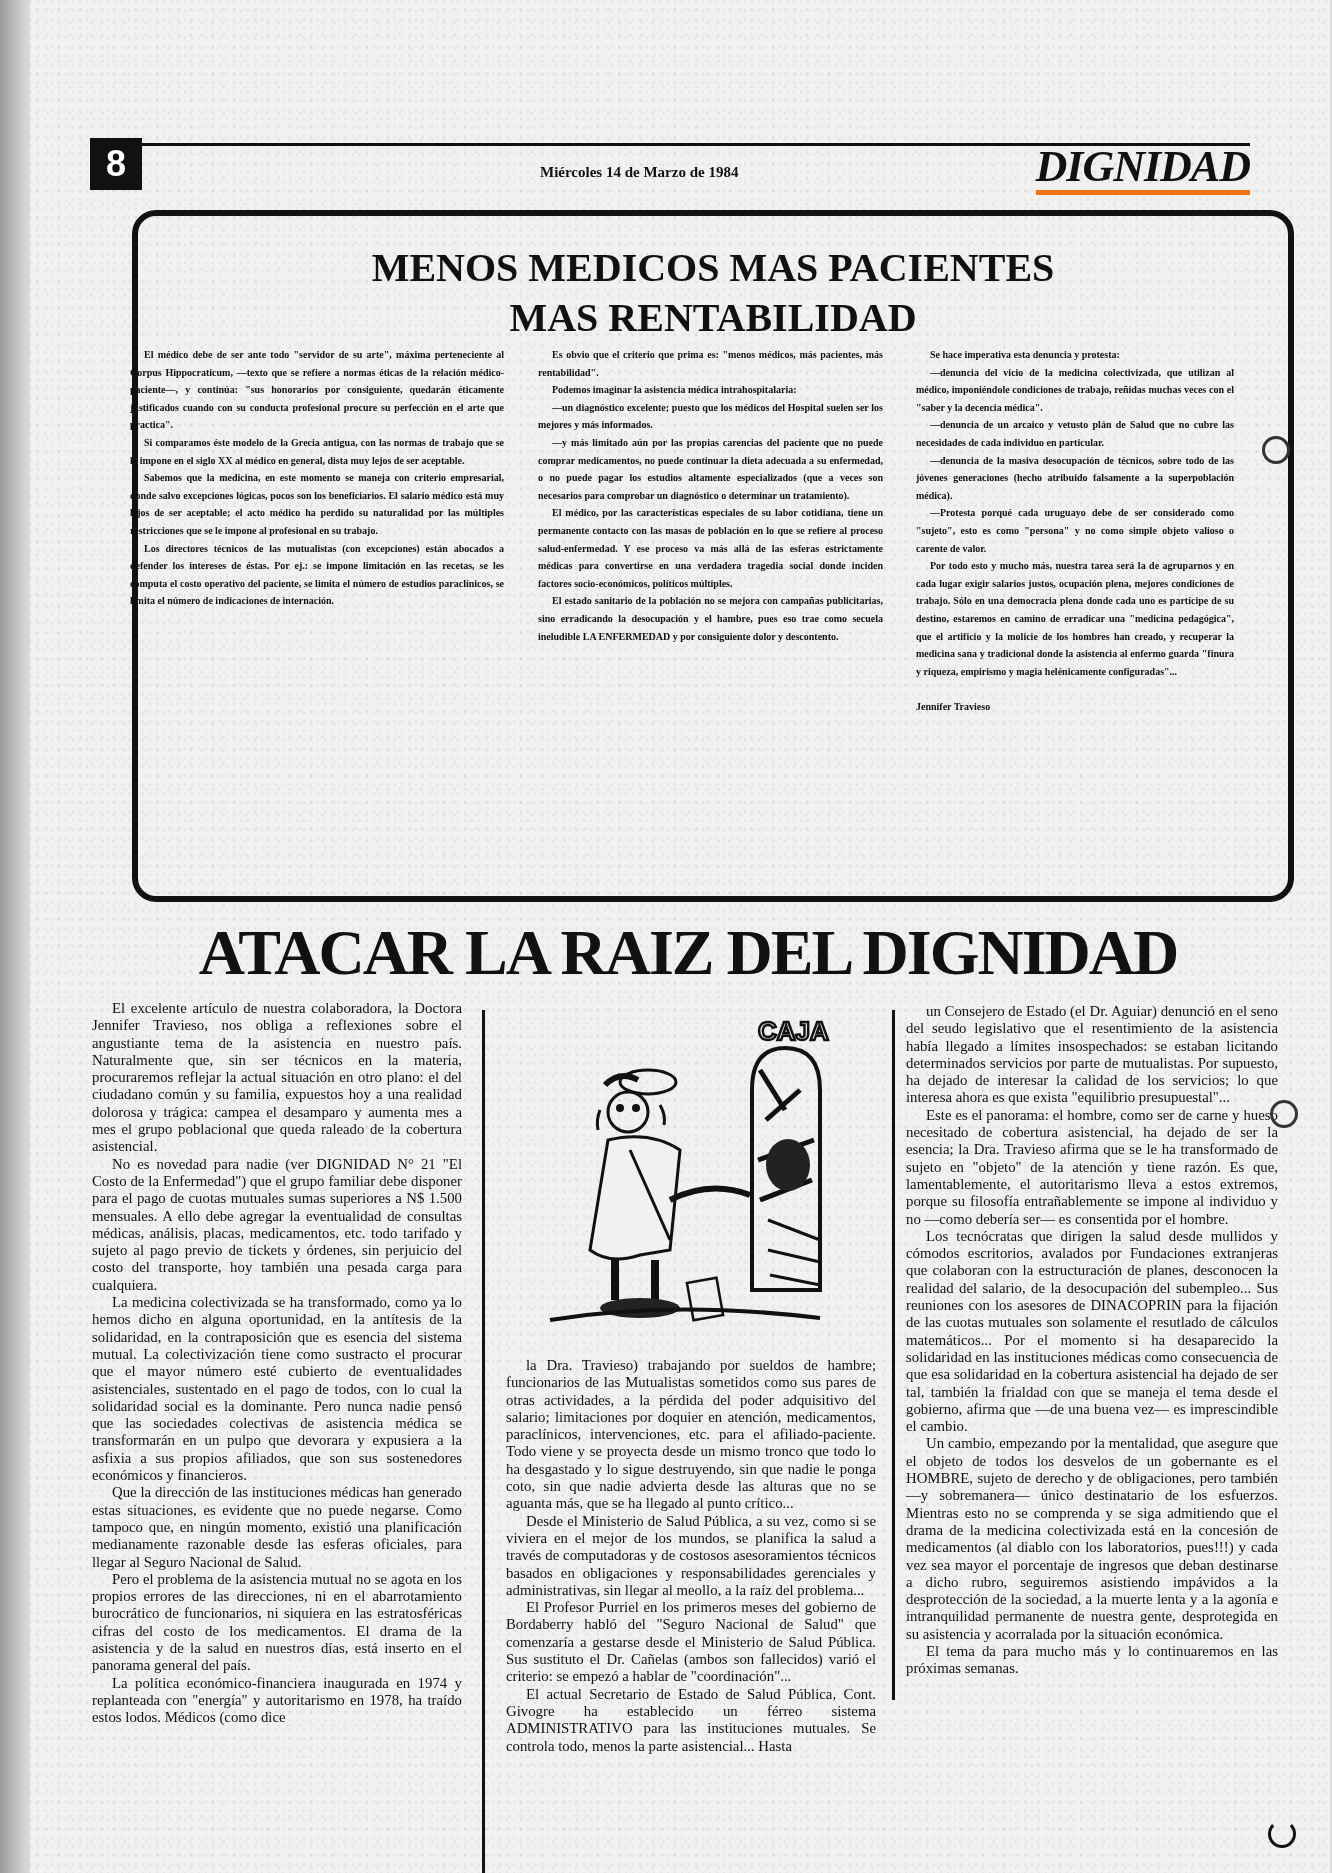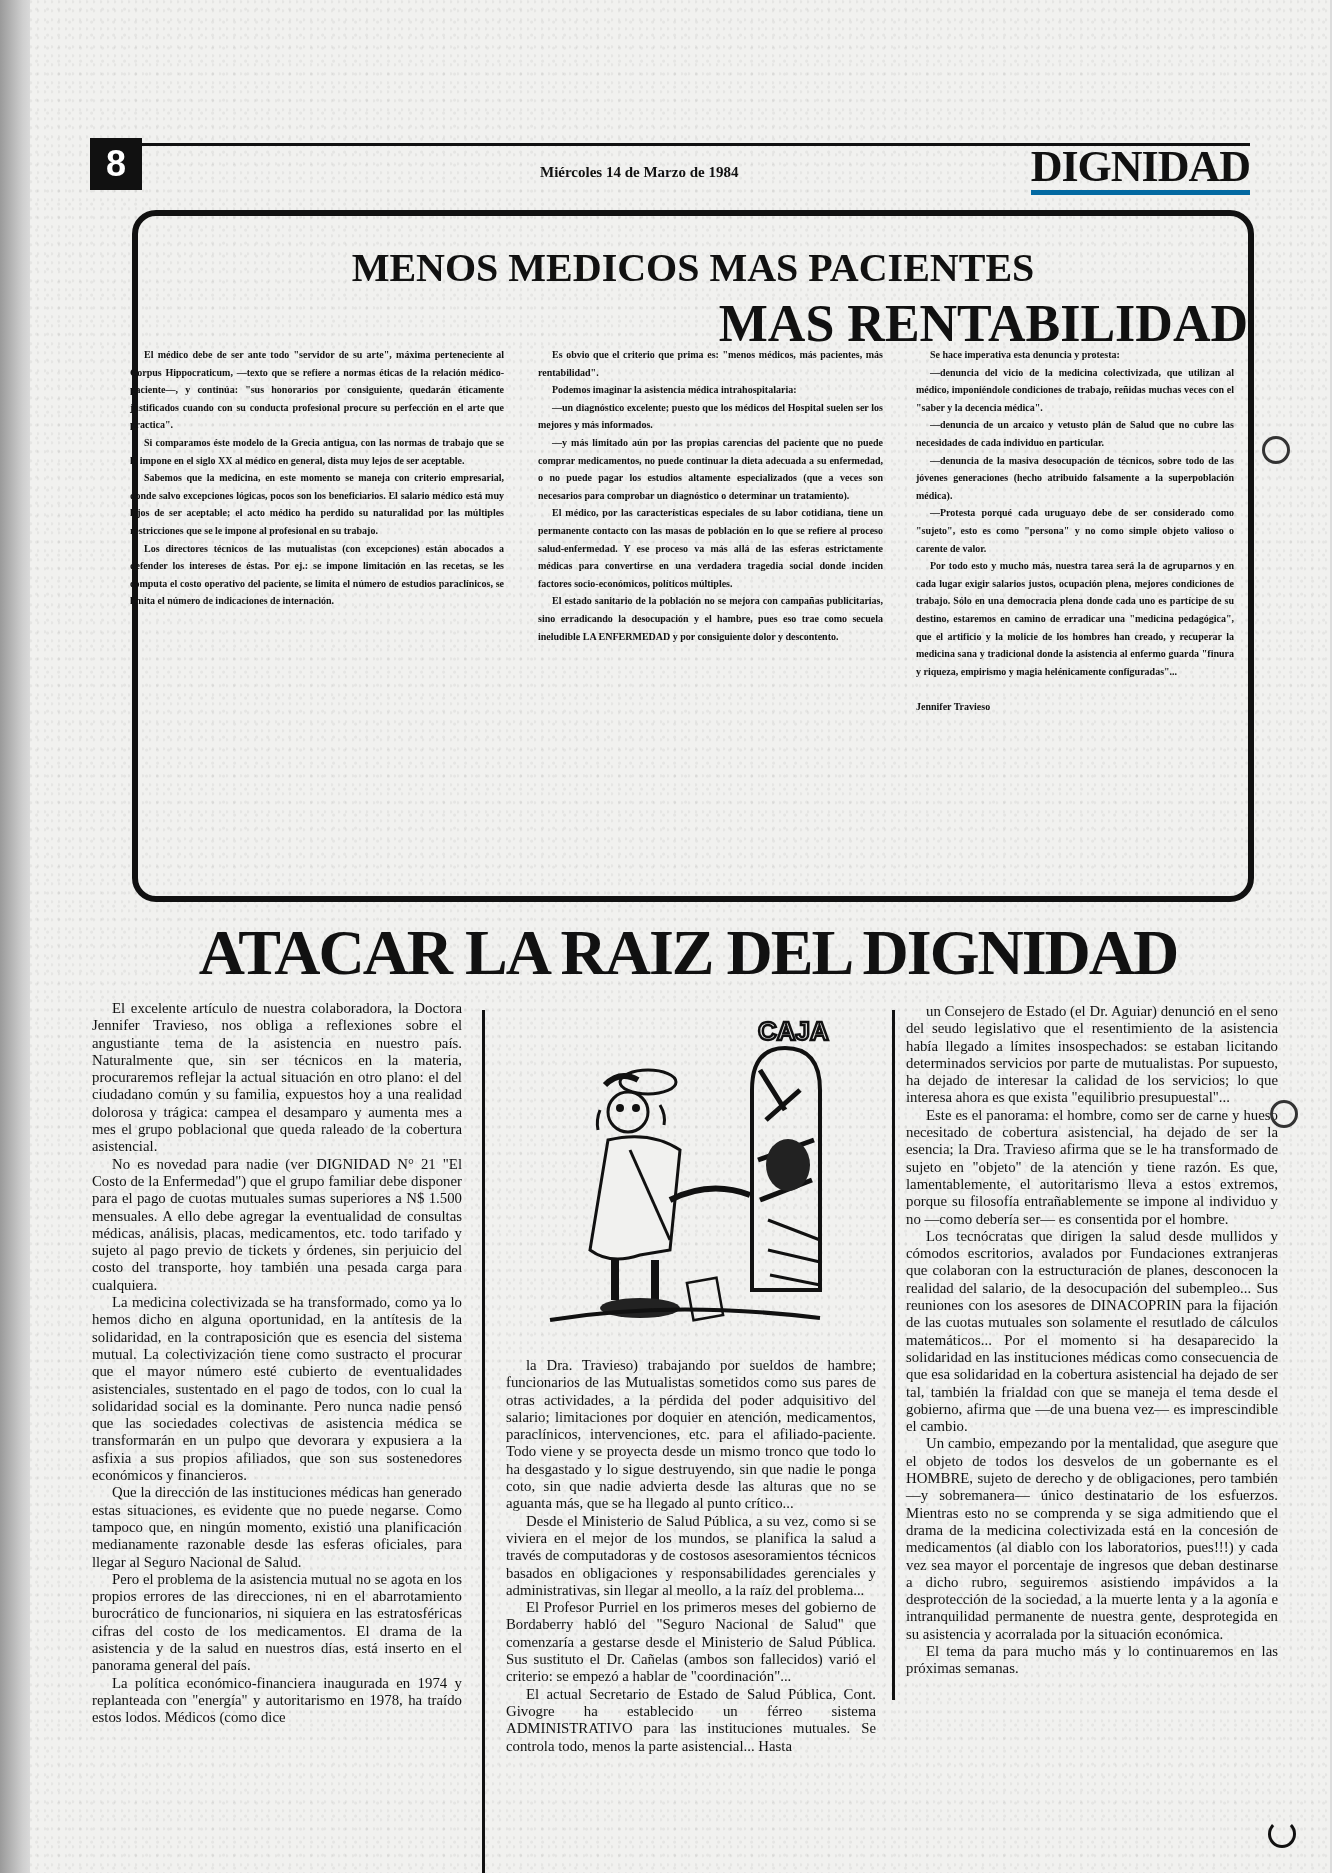--- a/index.html
+++ b/index.html
@@ -9,26 +9,26 @@
     radial-gradient(circle at 10% 20%, rgba(0,0,0,0.05) 0 1px, transparent 2px),
     radial-gradient(circle at 60% 70%, rgba(0,0,0,0.05) 0 1px, transparent 2px);
     background-size:7px 9px, 11px 13px; pointer-events:none;}
   .left-edge{position:absolute;left:0;top:0;width:38px;height:1873px;background:linear-gradient(90deg,#9a9a9a,#cfcfcf 60%,#e6e6e6);}
 
   
   .header{position:absolute;left:90px;top:138px;width:1160px;height:54px;}
   .page-num{position:absolute;left:0;top:0;width:52px;height:52px;background:#111;color:#fff;font-family:"Liberation Sans",sans-serif;font-size:36px;font-weight:bold;text-align:center;line-height:52px;}
   .header-rule{position:absolute;left:52px;top:5px;right:0;height:3px;background:#111;}
   .header-date{position:absolute;left:450px;top:26px;font-size:15px;font-weight:bold;}
-  .masthead{position:absolute;right:0;top:6px;font-size:44px;font-weight:bold;letter-spacing:-1px;line-height:46px;border-bottom:5px solid #0369a1;}
+  .masthead{position:absolute;right:0;top:6px;font-size:44px;font-weight:bold;letter-spacing:-1px;line-height:46px;border-bottom:5px solid #f97316;font-style:italic;}
 
   
-  .box{position:absolute;left:132px;top:210px;width:1110px;height:680px;border:6px solid #111;border-radius:24px;}
+  .box{position:absolute;left:132px;top:210px;width:1110px;height:680px;border:6px solid #111;border-radius:24px;padding-left:40px;}
   .box-title1{position:absolute;left:0;right:0;top:28px;text-align:center;font-size:40px;font-weight:bold;letter-spacing:0px;}
-  .box-title2{position:absolute;left:0;right:0;top:78px;text-align:right;font-size:52px;font-weight:bold;}
+  .box-title2{position:absolute;left:0;right:0;top:78px;text-align:center;font-size:40px;font-weight:bold;}
   .col{position:absolute;font-size:10px;line-height:17.6px;text-align:justify;font-weight:bold;}
   .col p{margin:0;text-indent:14px;}
   .col p.noindent{text-indent:0;}
   .bcol1{left:-8px;top:130px;width:374px;}
   .bcol2{left:400px;top:130px;width:345px;}
   .bcol3{left:778px;top:130px;width:318px;}
   .signature{text-align:left;margin-top:18px !important;}
 
   
   .headline2{position:absolute;left:148px;top:918px;width:1080px;text-align:center;font-size:64px;font-weight:bold;letter-spacing:-2px;line-height:70px;}

